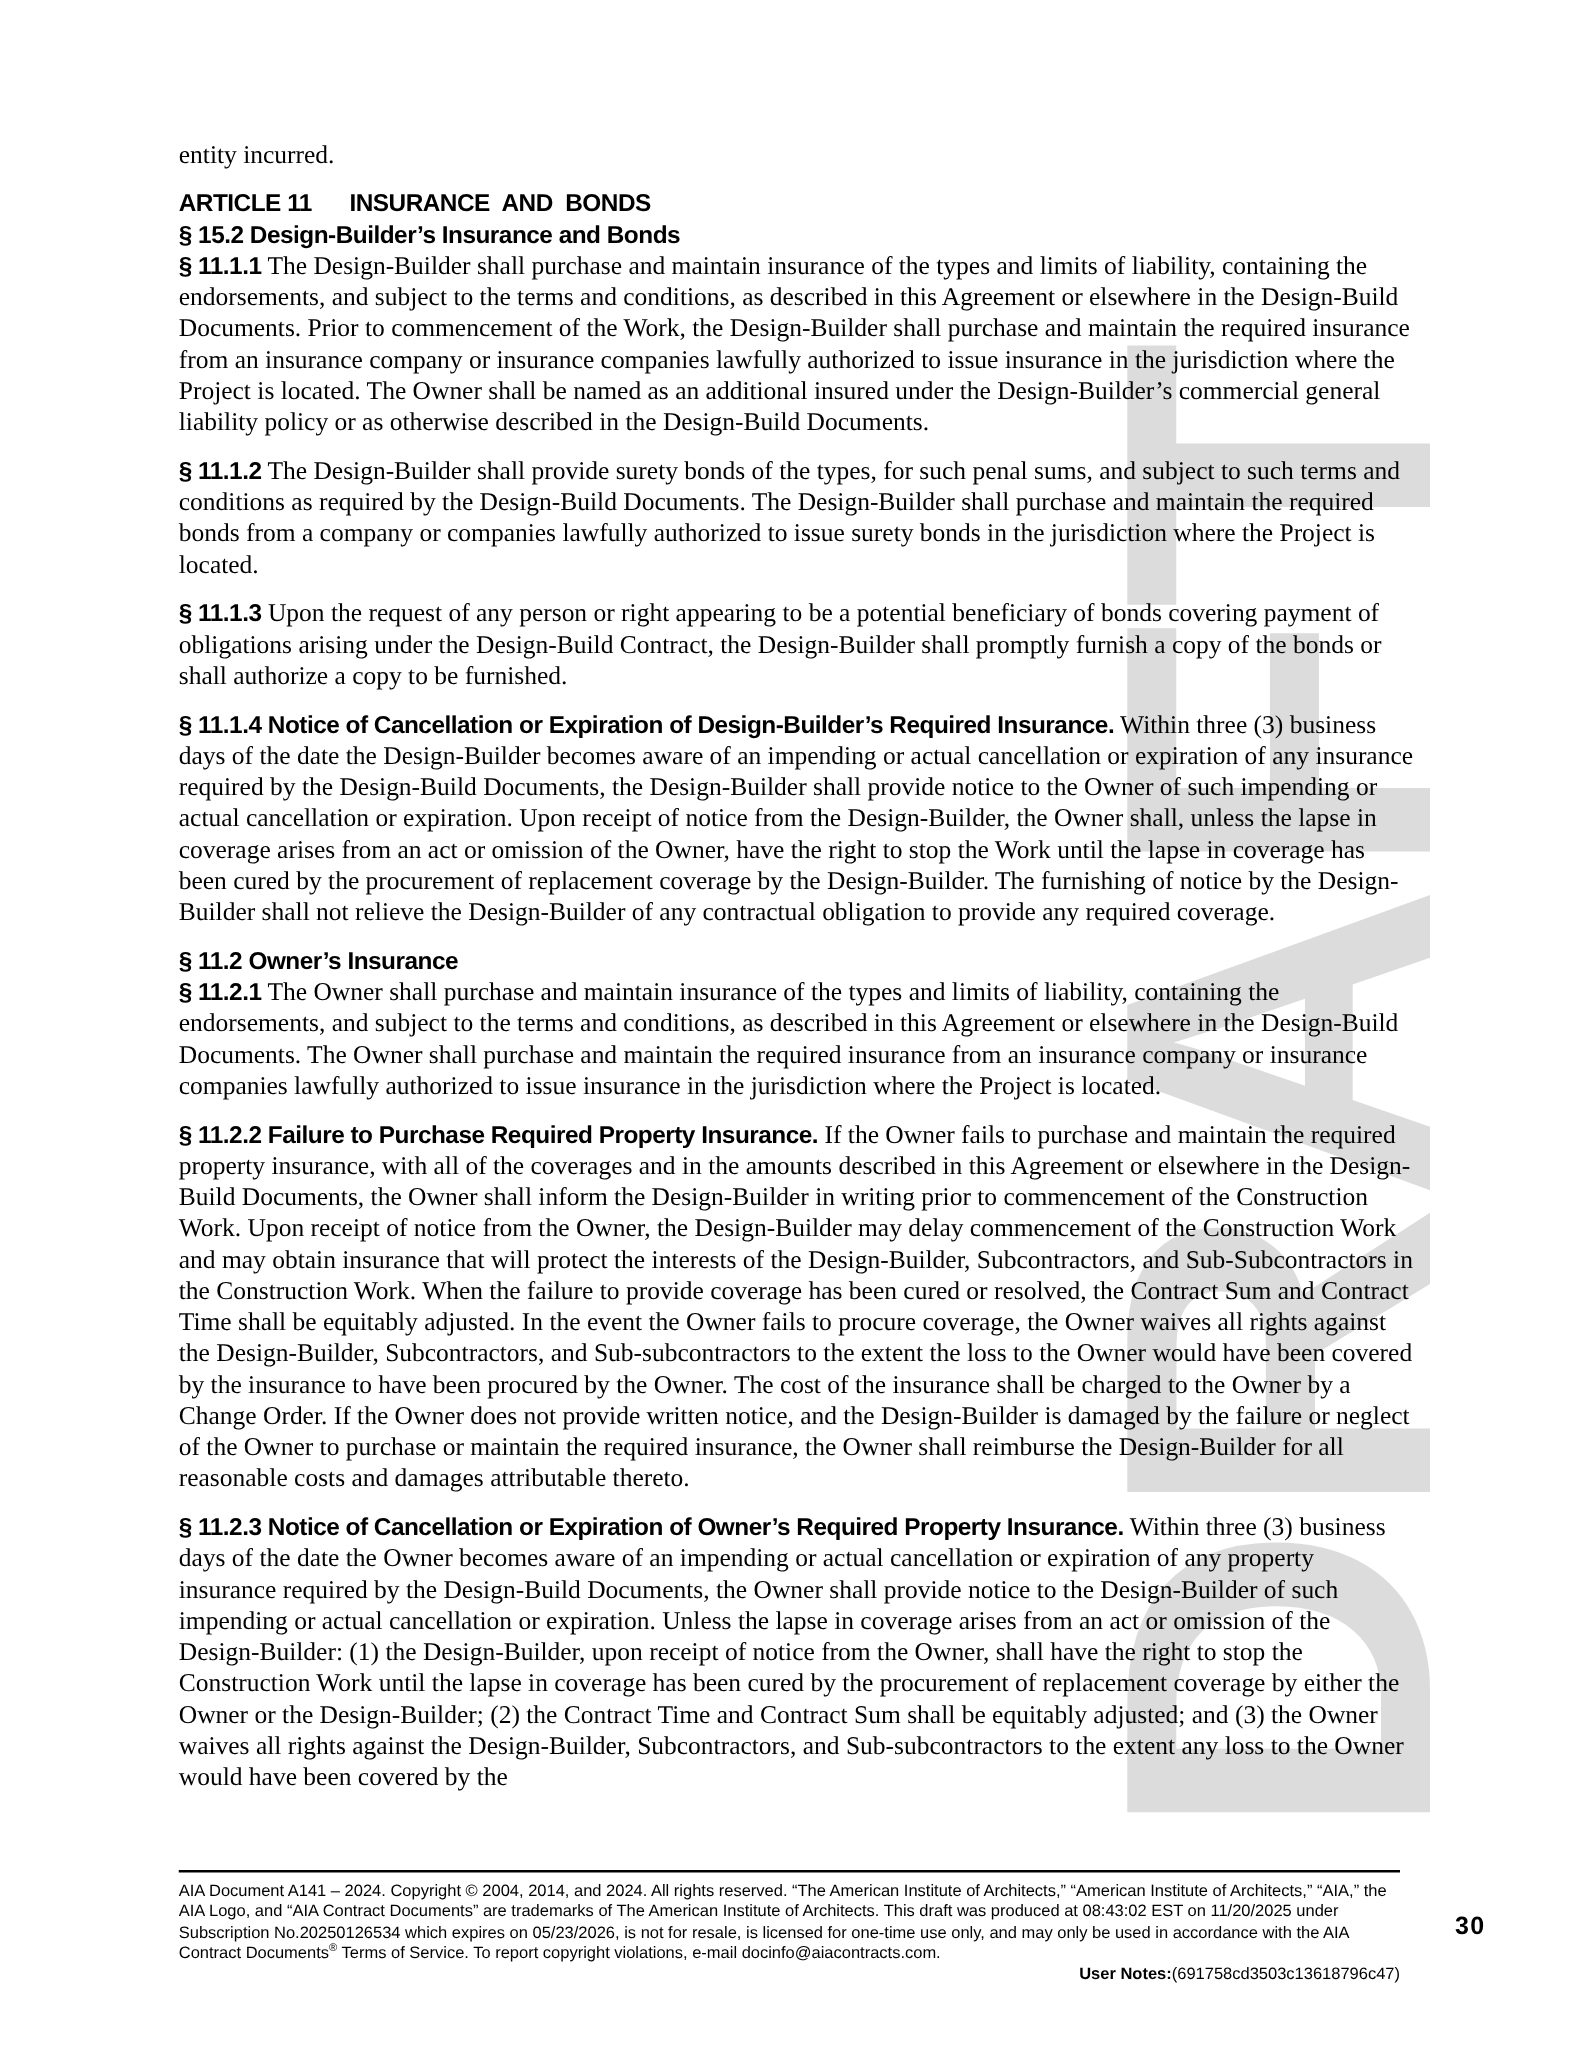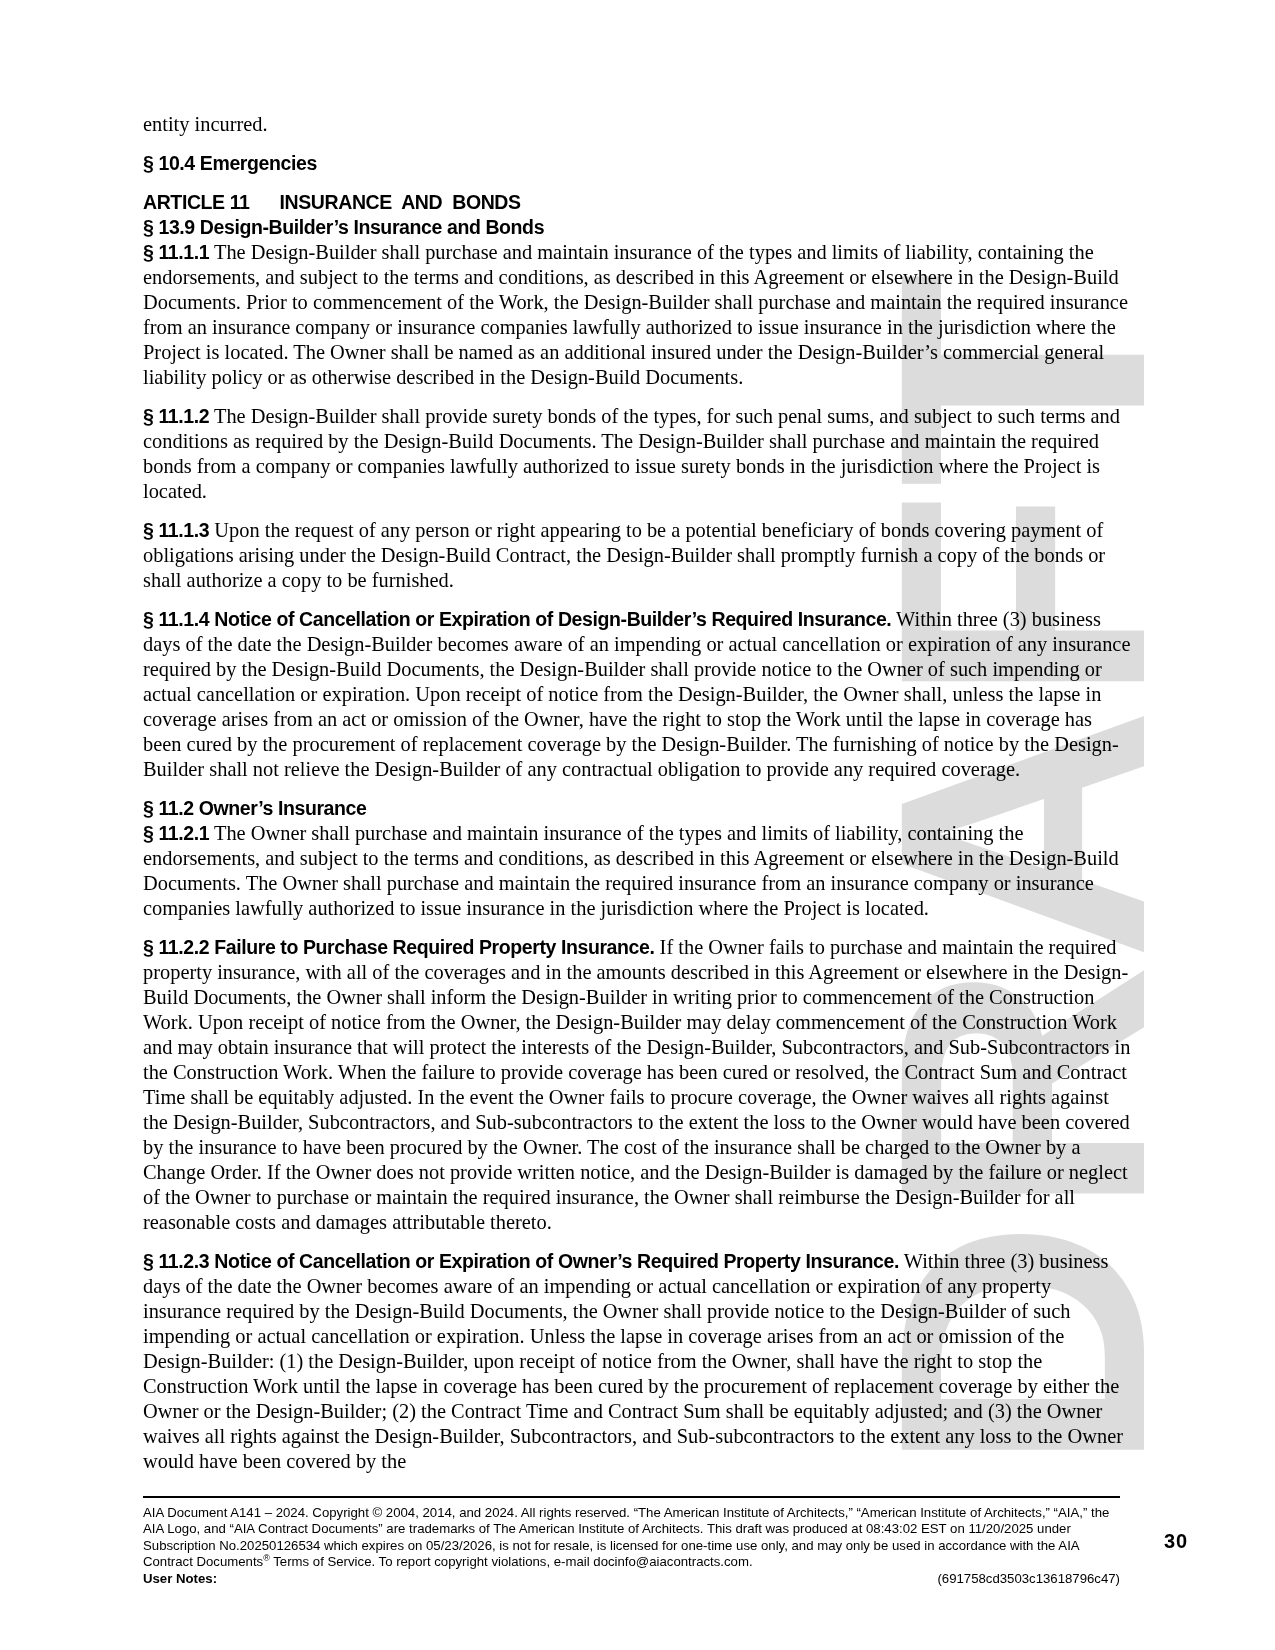--- a/index.html
+++ b/index.html
@@ -71,21 +71,21 @@
   }
   .footer-separator {
     border-top: 2.5px solid #000;
     height: 0;
     margin-bottom: 7px;
   }
   .legal { margin: 0; }
   .legal sup { font-size: 9px; line-height: 0; }
   .usernotes {
     display: flex;
-    justify-content: space-between;
+    justify-content: flex-end;
     margin-top: 1px;
   }
   .usernotes b { font-weight: bold; }
   .pagenum {
     position: absolute;
     left: 1164px;
     top: 1530px;
     z-index: 1;
     font-family: "Liberation Sans", sans-serif;
     font-weight: bold;
@@ -95,23 +95,22 @@
 </style>
 </head>
 <body>
 
 <div class="page">
 
   <div class="watermark">DRAFT</div>
 
   <div class="content">
       <p class="para"><span class="body-text">entity incurred.</span></p>
-      <p class="heading gap">§ 10.4 Emergencies</p>
       <p class="heading article gap"><span class="art-label">ARTICLE 11</span><span class="art-title">INSURANCE AND BONDS</span></p>
-      <p class="heading">§ 13.9 Design-Builder’s Insurance and Bonds</p>
+      <p class="heading">§ 15.2 Design-Builder’s Insurance and Bonds</p>
       <p class="para"><b class="lead">§ 11.1.1</b> <span class="body-text">The Design-Builder shall purchase and maintain insurance of the types and limits of liability, containing the endorsements, and subject to the terms and conditions, as described in this Agreement or elsewhere in the Design-Build Documents. Prior to commencement of the Work, the Design-Builder shall purchase and maintain the required insurance from an insurance company or insurance companies lawfully authorized to issue insurance in the jurisdiction where the Project is located. The Owner shall be named as an additional insured under the Design-Builder’s commercial general liability policy or as otherwise described in the Design-Build Documents.</span></p>
       <p class="para gap"><b class="lead">§ 11.1.2</b> <span class="body-text">The Design-Builder shall provide surety bonds of the types, for such penal sums, and subject to such terms and conditions as required by the Design-Build Documents. The Design-Builder shall purchase and maintain the required bonds from a company or companies lawfully authorized to issue surety bonds in the jurisdiction where the Project is located.</span></p>
       <p class="para gap"><b class="lead">§ 11.1.3</b> <span class="body-text">Upon the request of any person or right appearing to be a potential beneficiary of bonds covering payment of obligations arising under the Design-Build Contract, the Design-Builder shall promptly furnish a copy of the bonds or shall authorize a copy to be furnished.</span></p>
       <p class="para gap"><b class="lead">§ 11.1.4 Notice of Cancellation or Expiration of Design-Builder’s Required Insurance.</b> <span class="body-text">Within three (3) business days of the date the Design-Builder becomes aware of an impending or actual cancellation or expiration of any insurance required by the Design-Build Documents, the Design-Builder shall provide notice to the Owner of such impending or actual cancellation or expiration. Upon receipt of notice from the Design-Builder, the Owner shall, unless the lapse in coverage arises from an act or omission of the Owner, have the right to stop the Work until the lapse in coverage has been cured by the procurement of replacement coverage by the Design-Builder. The furnishing of notice by the Design-Builder shall not relieve the Design-Builder of any contractual obligation to provide any required coverage.</span></p>
       <p class="heading gap">§ 11.2 Owner’s Insurance</p>
       <p class="para"><b class="lead">§ 11.2.1</b> <span class="body-text">The Owner shall purchase and maintain insurance of the types and limits of liability, containing the endorsements, and subject to the terms and conditions, as described in this Agreement or elsewhere in the Design-Build Documents. The Owner shall purchase and maintain the required insurance from an insurance company or insurance companies lawfully authorized to issue insurance in the jurisdiction where the Project is located.</span></p>
       <p class="para gap"><b class="lead">§ 11.2.2 Failure to Purchase Required Property Insurance.</b> <span class="body-text">If the Owner fails to purchase and maintain the required property insurance, with all of the coverages and in the amounts described in this Agreement or elsewhere in the Design-Build Documents, the Owner shall inform the Design-Builder in writing prior to commencement of the Construction Work. Upon receipt of notice from the Owner, the Design-Builder may delay commencement of the Construction Work and may obtain insurance that will protect the interests of the Design-Builder, Subcontractors, and Sub-Subcontractors in the Construction Work. When the failure to provide coverage has been cured or resolved, the Contract Sum and Contract Time shall be equitably adjusted. In the event the Owner fails to procure coverage, the Owner waives all rights against the Design-Builder, Subcontractors, and Sub-subcontractors to the extent the loss to the Owner would have been covered by the insurance to have been procured by the Owner. The cost of the insurance shall be charged to the Owner by a Change Order. If the Owner does not provide written notice, and the Design-Builder is damaged by the failure or neglect of the Owner to purchase or maintain the required insurance, the Owner shall reimburse the Design-Builder for all reasonable costs and damages attributable thereto.</span></p>
       <p class="para gap"><b class="lead">§ 11.2.3 Notice of Cancellation or Expiration of Owner’s Required Property Insurance.</b> <span class="body-text">Within three (3) business days of the date the Owner becomes aware of an impending or actual cancellation or expiration of any property insurance required by the Design-Build Documents, the Owner shall provide notice to the Design-Builder of such impending or actual cancellation or expiration. Unless the lapse in coverage arises from an act or omission of the Design-Builder: (1) the Design-Builder, upon receipt of notice from the Owner, shall have the right to stop the Construction Work until the lapse in coverage has been cured by the procurement of replacement coverage by either the Owner or the Design-Builder; (2) the Contract Time and Contract Sum shall be equitably adjusted; and (3) the Owner waives all rights against the Design-Builder, Subcontractors, and Sub-subcontractors to the extent any loss to the Owner would have been covered by the</span></p>
     </div>
 

